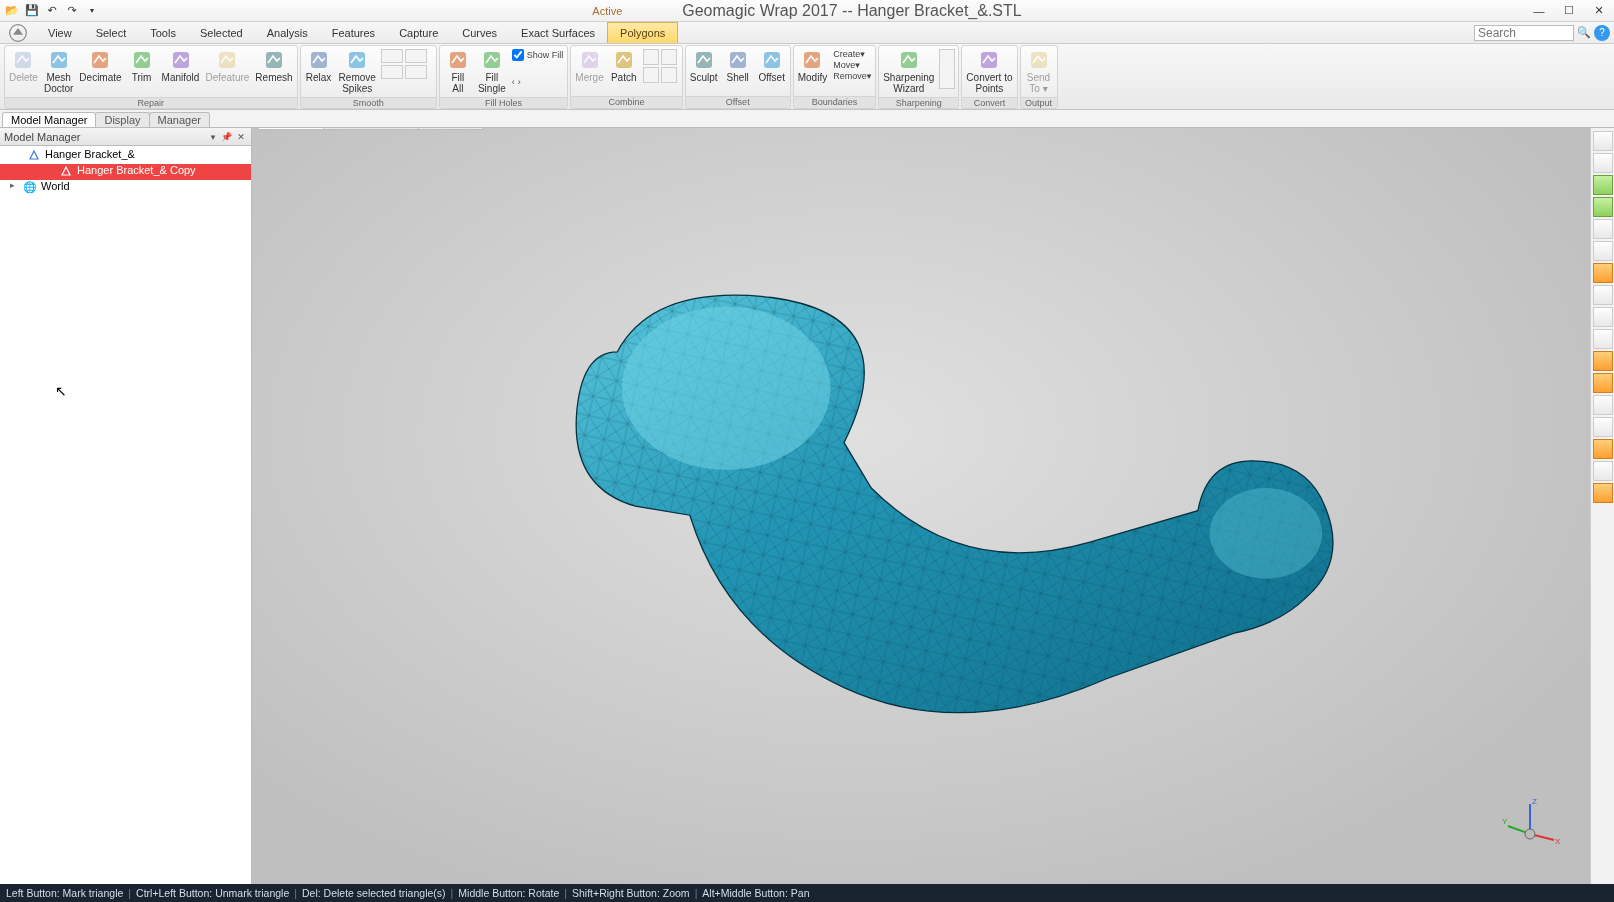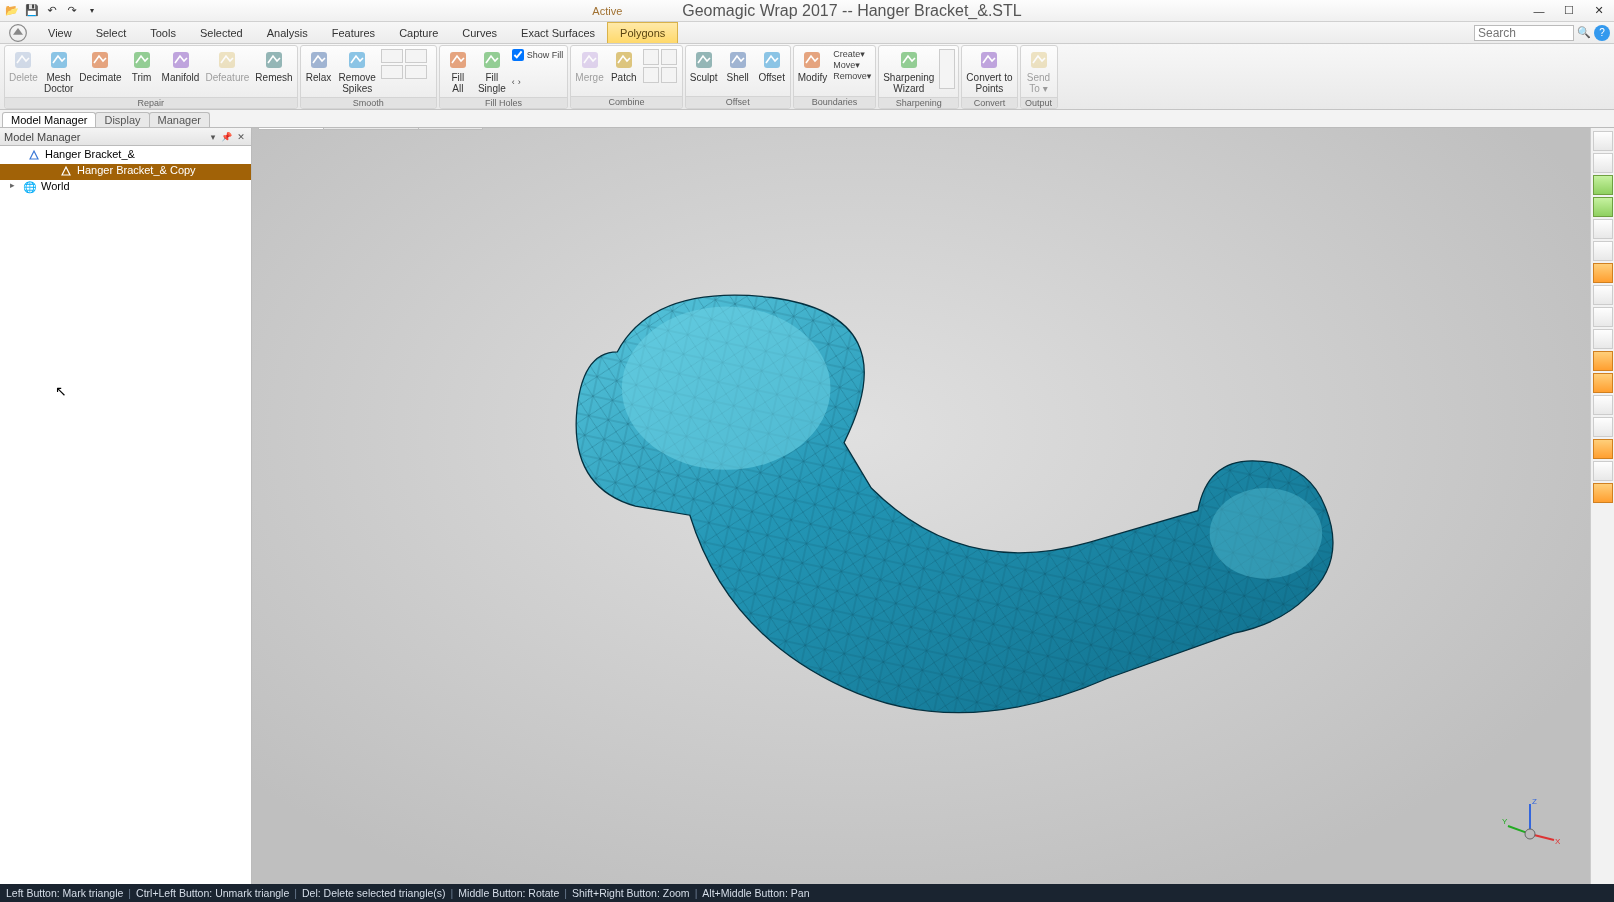--- a/index.html
+++ b/index.html
@@ -51,21 +51,21 @@
 .main { position:absolute; top:128px; bottom:18px; left:0; right:0; display:flex; }
 
 
 .left { width:252px; border-right:1px solid #bbb; display:flex; flex-direction:column; background:#fff; }
 .panelhdr { height:18px; background:linear-gradient(#f4f4f4,#e4e4e4); border-bottom:1px solid #bbb; display:flex; align-items:center; font-size:11px; padding:0 4px; color:#444; }
 .panelhdr .spacer { flex:1; }
 .panelhdr .pbtn { width:12px; height:12px; font-size:9px; display:flex; align-items:center; justify-content:center; cursor:pointer; margin-left:2px; color:#555; }
 .tree { flex:1; font-size:11px; padding-top:2px; overflow:auto; }
 .tree .node { display:flex; align-items:flex-start; height:16px; padding-left:14px; gap:4px; cursor:pointer; }
 .tree .node .nic { width:14px; height:14px; display:flex; align-items:center; justify-content:center; }
-.tree .node.sel { background:#a16207; color:#fff;padding-left:46px; }
+.tree .node.sel { background:#ef4444; color:#fff;padding-left:46px; }
 .tree .node .exp { width:9px; color:#666; font-size:9px; }
 .tree .node.world { padding-left:10px; }
 
 
 .viewport { flex:1; position:relative; background:radial-gradient(ellipse at 45% 40%, #e0e0e0 0%, #bfbfbf 80%); overflow:hidden; }
 .vptabs { position:absolute; top:-14px; left:6px; display:flex; font-size:11px; }
 .vptabs .vtab { padding:1px 10px; border:1px solid #bbb; background:#e8e8e8; margin-right:-1px; cursor:pointer; color:#555; border-radius:3px 3px 0 0; }
 .vptabs .vtab.active { background:#fff; color:#000; }
 
 .mesh { position:absolute; left:8%; top:14%; width:82%; height:72%; }

